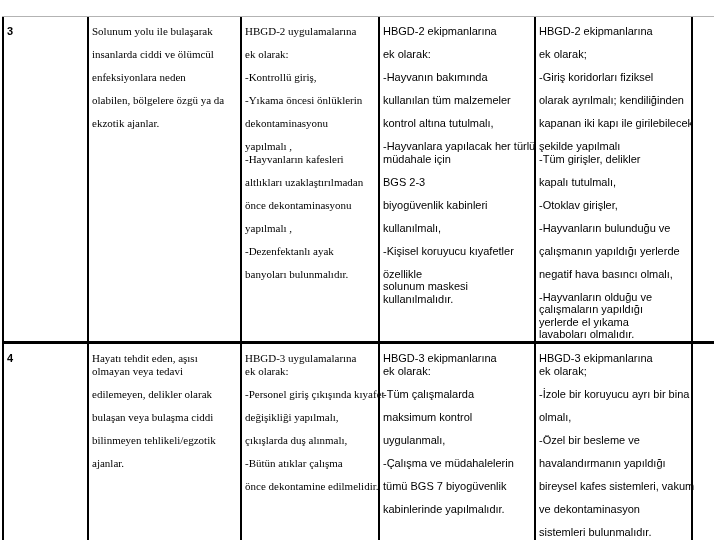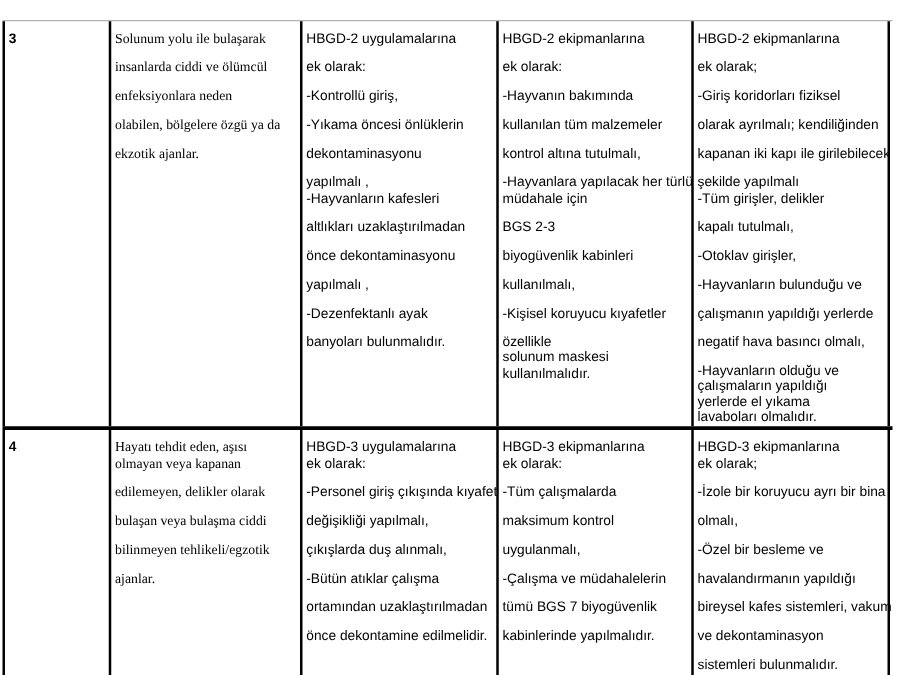--- a/index.html
+++ b/index.html
@@ -40,21 +40,21 @@
   .t-row.second {
     flex: 1 1 auto;
   }
   .t-cell {
     border-left: 2px solid #000000;
     padding: 8px 2px 0 3px;
     overflow: visible;
   }
   .t-cell.c-num  { width: 85px;  }
   .t-cell.c-0    { width: 153px; font-family: Liberation Serif, serif; }
-  .t-cell.c-1    { width: 157px; }
+  .t-cell.c-1    { width: 138px; font-family: Liberation Serif, serif; }
   .t-cell.c-2    { width: 156px; }
   .t-cell.c-3    { width: 159px; border-right: 2px solid #000000; }
   .para {
     font-size: 11px;
     line-height: 12.5px;
     margin-bottom: 10.5px;
     white-space: pre;
   }
   .c-num .para {
     font-weight: 700;
@@ -124,34 +124,33 @@
 yerlerde el yıkama
 lavaboları olmalıdır.</p>
         </div>
       </div>
       <div class="t-row second">
         <div class="t-cell c-num">
           <p class="para">4</p>
         </div>
         <div class="t-cell c-0">
           <p class="para">Hayatı tehdit eden, aşısı
-olmayan veya kapanan</p>
+olmayan veya tedavi</p>
           <p class="para">edilemeyen, delikler olarak</p>
           <p class="para">bulaşan veya bulaşma ciddi</p>
           <p class="para">bilinmeyen tehlikeli/egzotik</p>
           <p class="para">ajanlar.</p>
         </div>
         <div class="t-cell c-1">
           <p class="para">HBGD-3 uygulamalarına
 ek olarak:</p>
           <p class="para">-Personel giriş çıkışında kıyafet</p>
           <p class="para">değişikliği yapılmalı,</p>
           <p class="para">çıkışlarda duş alınmalı,</p>
           <p class="para">-Bütün atıklar çalışma</p>
-          <p class="para">ortamından uzaklaştırılmadan</p>
           <p class="para">önce dekontamine edilmelidir.</p>
         </div>
         <div class="t-cell c-2">
           <p class="para">HBGD-3 ekipmanlarına
 ek olarak:</p>
           <p class="para">-Tüm çalışmalarda</p>
           <p class="para">maksimum kontrol</p>
           <p class="para">uygulanmalı,</p>
           <p class="para">-Çalışma ve müdahalelerin</p>
           <p class="para">tümü BGS 7 biyogüvenlik</p>

